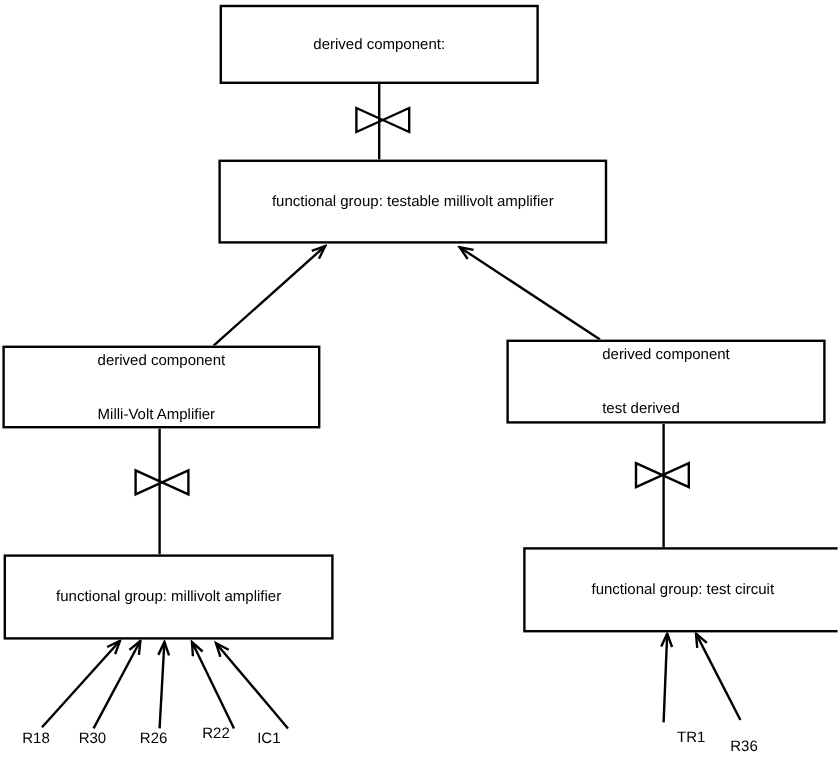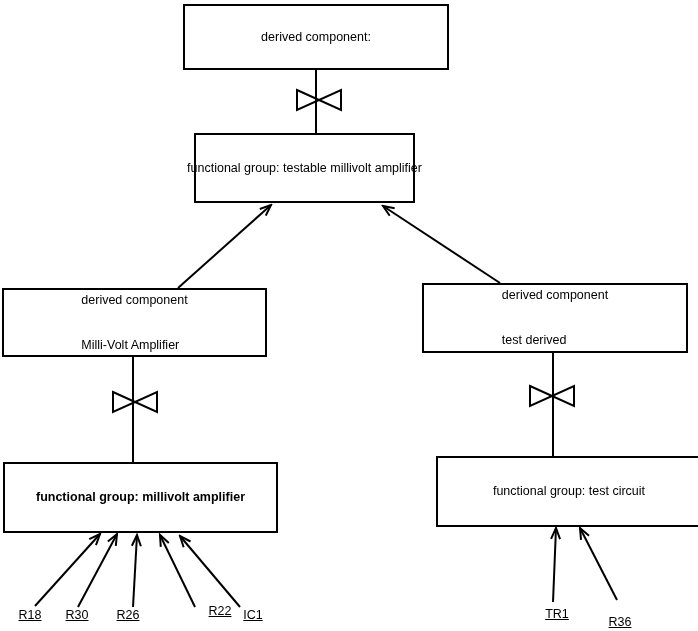--- a/index.html
+++ b/index.html
@@ -32,36 +32,35 @@
     line-height: 15px;
     text-align: left;
     white-space: pre;
   }
   .leaf {
     position: absolute;
     transform: translateX(-50%);
     font-size: 12.5px;
     line-height: 15px;
     white-space: pre;
-    text-decoration: underline;
   }
   
   #node-top-derived      { left:183px; top:4px;   width:266px; height:66px; }
-  #node-mid-functional   { left:194px; top:133px; width:221px; height:70px; }
+  #node-mid-functional   { left:182px; top:133px; width:324px; height:70px; }
   #node-left-derived     { left:2px;   top:288px; width:265px; height:69px; }
-  #node-left-functional  { left:3px;   top:462px; width:275px; height:71px;font-weight:bold; }
+  #node-left-functional  { left:3px;   top:462px; width:275px; height:71px; }
   #node-right-derived    { left:422px; top:283px; width:266px; height:70px; }
   #node-right-functional { left:436px; top:456px; width:266px; height:71px; }
   
   #leaf-r18 { left:30px;  top:608px; }
   #leaf-r30 { left:77px;  top:608px;text-align:right; }
   #leaf-r26 { left:128px; top:608px; }
-  #leaf-r22 { left:180px; top:604px;margin-left:40px; }
-  #leaf-ic1 { left:224px; top:608px;margin-left:29px; }
-  #leaf-tr1 { left:557px; top:607px; }
+  #leaf-r22 { left:180px; top:604px; }
+  #leaf-ic1 { left:224px; top:608px; }
+  #leaf-tr1 { left:576px; top:607px; }
   #leaf-r36 { left:620px; top:615px; }
 </style>
 </head>
 <body>
 
 <div class="canvas">
 
   <svg class="connectors" width="698" height="631" viewBox="0 0 698 631" xmlns="http://www.w3.org/2000/svg">
     <defs>
       <marker id="openArrow" refX="13" refY="6.5" markerWidth="15" markerHeight="13" orient="auto" markerUnits="userSpaceOnUse">

